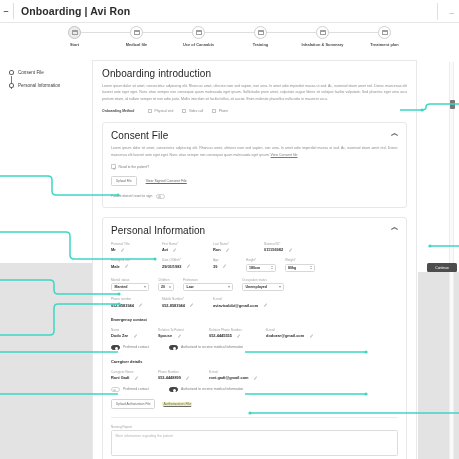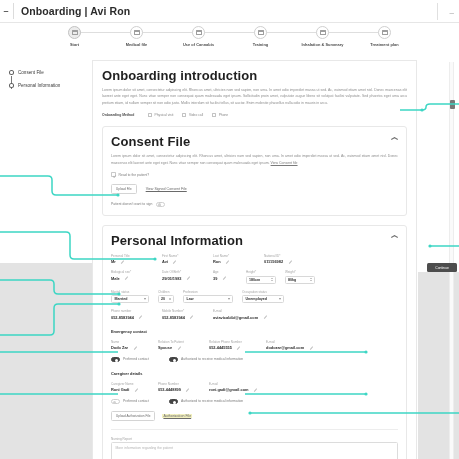--- a/index.html
+++ b/index.html
@@ -70,21 +70,21 @@
   }
   .side-label { font-size: 4.6px; color: #3b3b3b; white-space: nowrap; }
 
   
   .main {
     position: absolute; top: 60px; left: 92px; width: 325px; bottom: 0;
     background: #fff; border: 1px solid #e8e8e8; border-bottom: none;
   }
   .main-inner { padding: 7px 9px 0 9px; }
 
-  .sec-title { font-size: 13px; font-weight: 700; color: #1f1f1f; letter-spacing: .1px; }
+  .sec-title { font-size: 10px; font-weight: 400; color: #1f1f1f; letter-spacing: .1px; }
   .body-text {
     font-size: 3.5px; color: #8c8c8c; line-height: 1.85; margin-top: 4px;
     text-align: justify;
   }
 
   
   .method-row { display: flex; align-items: center; margin-top: 7px; }
   .method-label { font-size: 3.4px; font-weight: 700; color: #4a4a4a; width: 46px; }
   .radio-opt { display: flex; align-items: center; margin-right: 9px; }
   .radio-box {

